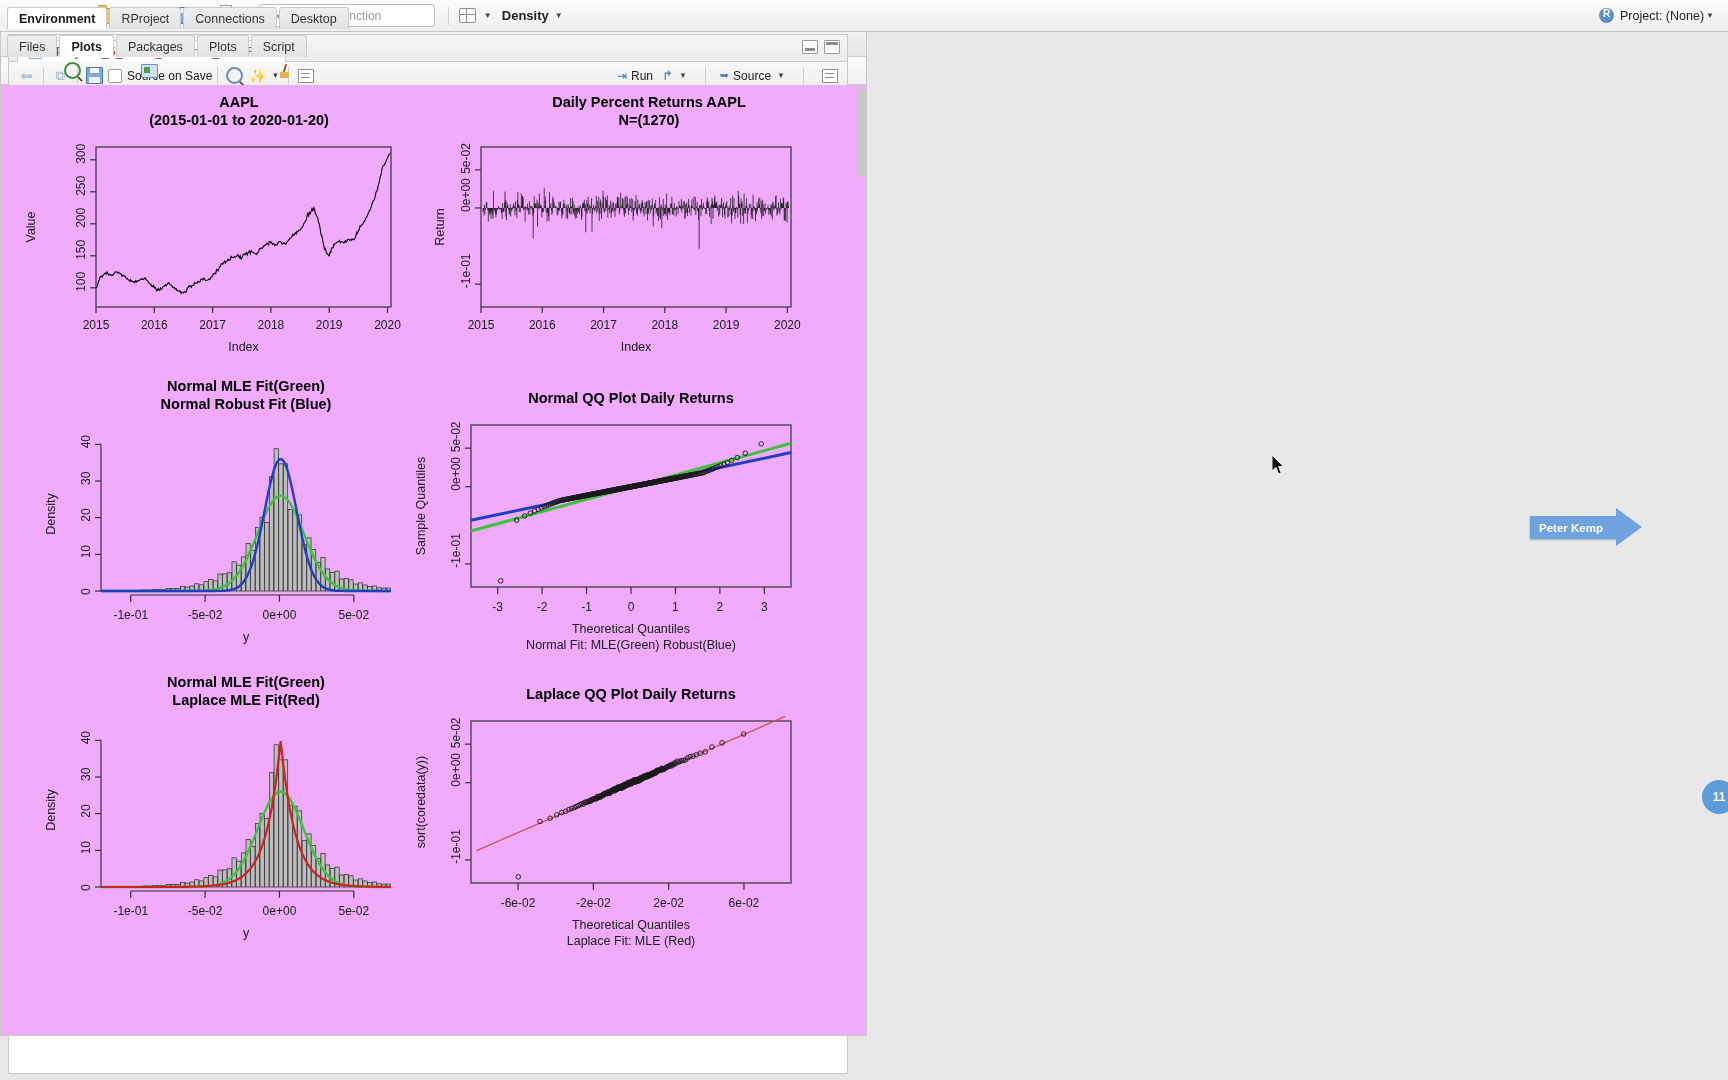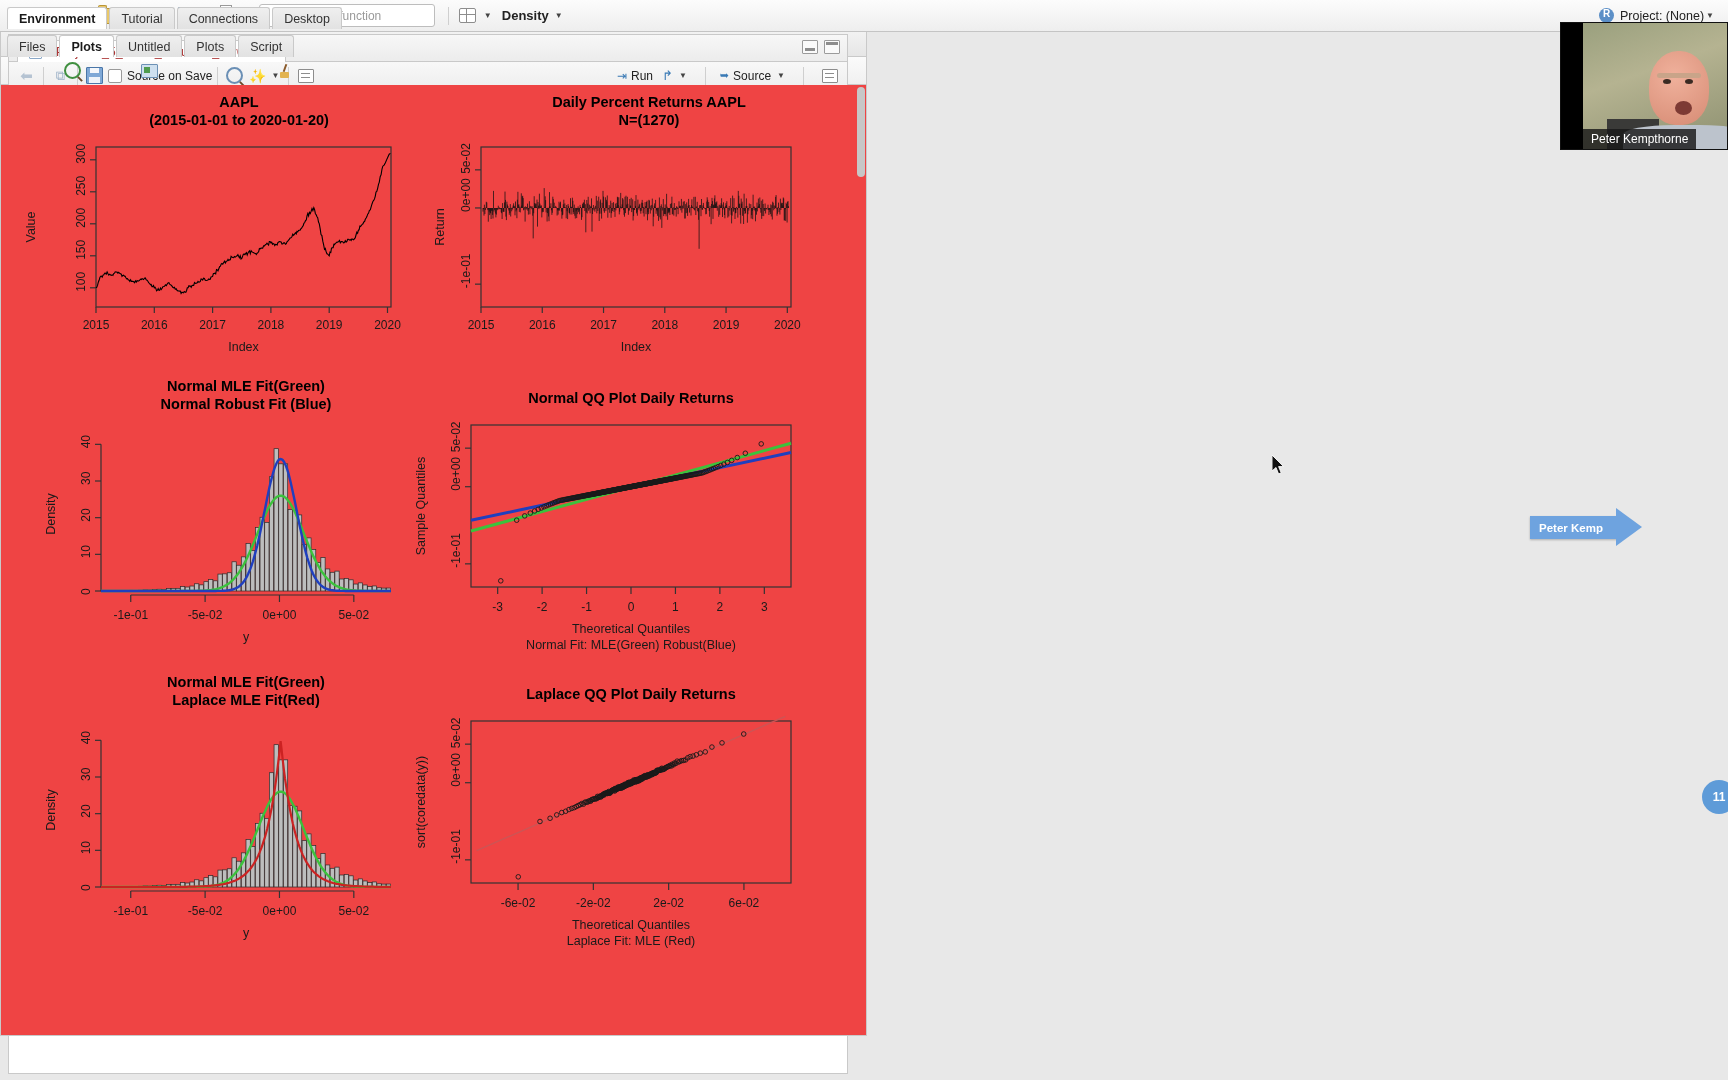--- a/index.html
+++ b/index.html
@@ -165,21 +165,21 @@
   .ic-zoom{width:13px;height:13px;border:2px solid #3f8f3f;border-radius:50%;position:relative;}
   .ic-zoom:after{content:"";position:absolute;right:-4px;bottom:-3px;width:6px;height:2px;background:#6a4a2a;transform:rotate(45deg);}
   .ic-export{width:15px;height:12px;background:#cfe0ef;border:1px solid #6c91b5;border-radius:1px;position:relative;}
   .ic-export:after{content:"";position:absolute;left:2px;top:2px;width:6px;height:6px;background:#4f9c4f;}
   .ic-clear{width:14px;height:14px;border-radius:50%;background:#c0392b;color:#fff;font-size:10px;
     display:flex;align-items:center;justify-content:center;font-weight:bold;}
   .ic-broom{width:14px;height:14px;position:relative;}
   .ic-broom:before{content:"";position:absolute;left:6px;top:0;width:2px;height:8px;background:#8a5a2b;transform:rotate(20deg);}
   .ic-broom:after{content:"";position:absolute;left:2px;bottom:0;width:9px;height:6px;background:#e2b350;border-radius:1px;}
   .plot-canvas{
-    background:#ef4444;border:1px solid #c9c9c9;border-top:none;height:951px;position:relative;overflow:hidden;
+    background:#f0abfc;border:1px solid #c9c9c9;border-top:none;height:951px;position:relative;overflow:hidden;
     box-sizing:border-box;
   }
 
   
   .rtitle{font-family:"Liberation Sans",sans-serif;font-weight:bold;font-size:14.5px;fill:#000;text-anchor:middle;}
   .rlab{font-family:"Liberation Sans",sans-serif;font-size:12.5px;fill:#1a1a1a;text-anchor:middle;}
   .rtick{font-family:"Liberation Sans",sans-serif;font-size:12px;fill:#1a1a1a;}
 
   
   .webcam{
@@ -457,28 +457,28 @@
         <div>data:  obs.counts</div>
         <div>X-squared = 21, df = 9, p-value = 1e-02</div>
         <div></div>
         <div>&gt;<span class="caret"></span></div>
       </div>
   </div>
 
   <div id="right-pane">
     <div class="rp-tabs1" id="rp-tabs1">
         <div class="tab active">Environment</div>
-        <div class="tab">Tutorial</div>
+        <div class="tab">RProject</div>
         <div class="tab">Connections</div>
         <div class="tab">Desktop</div>
       </div>
     <div class="rp-tabs2" id="rp-tabs2">
         <div class="tab">Files</div>
         <div class="tab active">Plots</div>
-        <div class="tab">Untitled</div>
+        <div class="tab">Packages</div>
         <div class="tab">Plots</div>
         <div class="tab">Script</div>
       </div>
 
     <div class="plot-toolbar">
       <span class="nav-arrow dis">⬅</span>
       <span class="nav-arrow">➡</span>
       <span class="vsep"></span>
       <span class="ic-zoom"></span>
       <span>Zoom</span>
@@ -1389,26 +1389,14 @@
   </div>
 
   <div class="ptr-badge">Peter Kemp...</div>
   <div class="ptr-stem"></div>
   <div class="ptr-arrow"></div>
 
   <svg class="cursor" viewBox="0 0 14 20">
     <polygon points="0,0 0,16 4,12.5 6.6,19 9.2,17.8 6.6,11.6 11.6,11.6" fill="#111" stroke="#fff" stroke-width="0.9"></polygon>
   </svg>
 
-  <div class="webcam">
-    <div class="cam-bg">
-      <div class="cam-chair"></div>
-      <div class="cam-shirt"></div>
-      <div class="cam-head"></div>
-      <div class="cam-brow"></div>
-      <div class="cam-eye l"></div>
-      <div class="cam-eye r"></div>
-      <div class="cam-mouth"></div>
-    </div>
-    <div class="cam-name">Peter Kempthorne</div>
-  </div>
 
 </div>
 
 </body></html>

